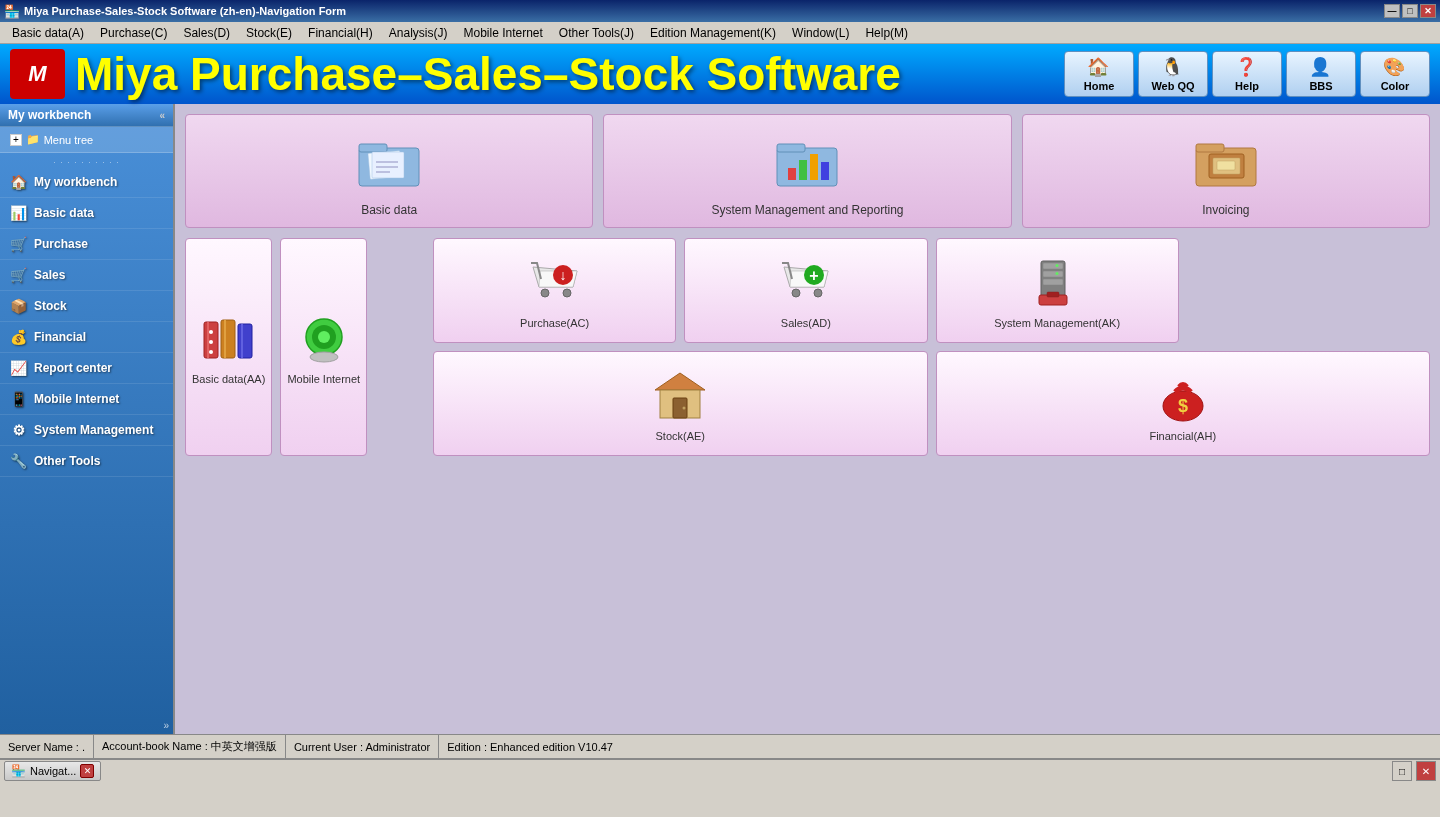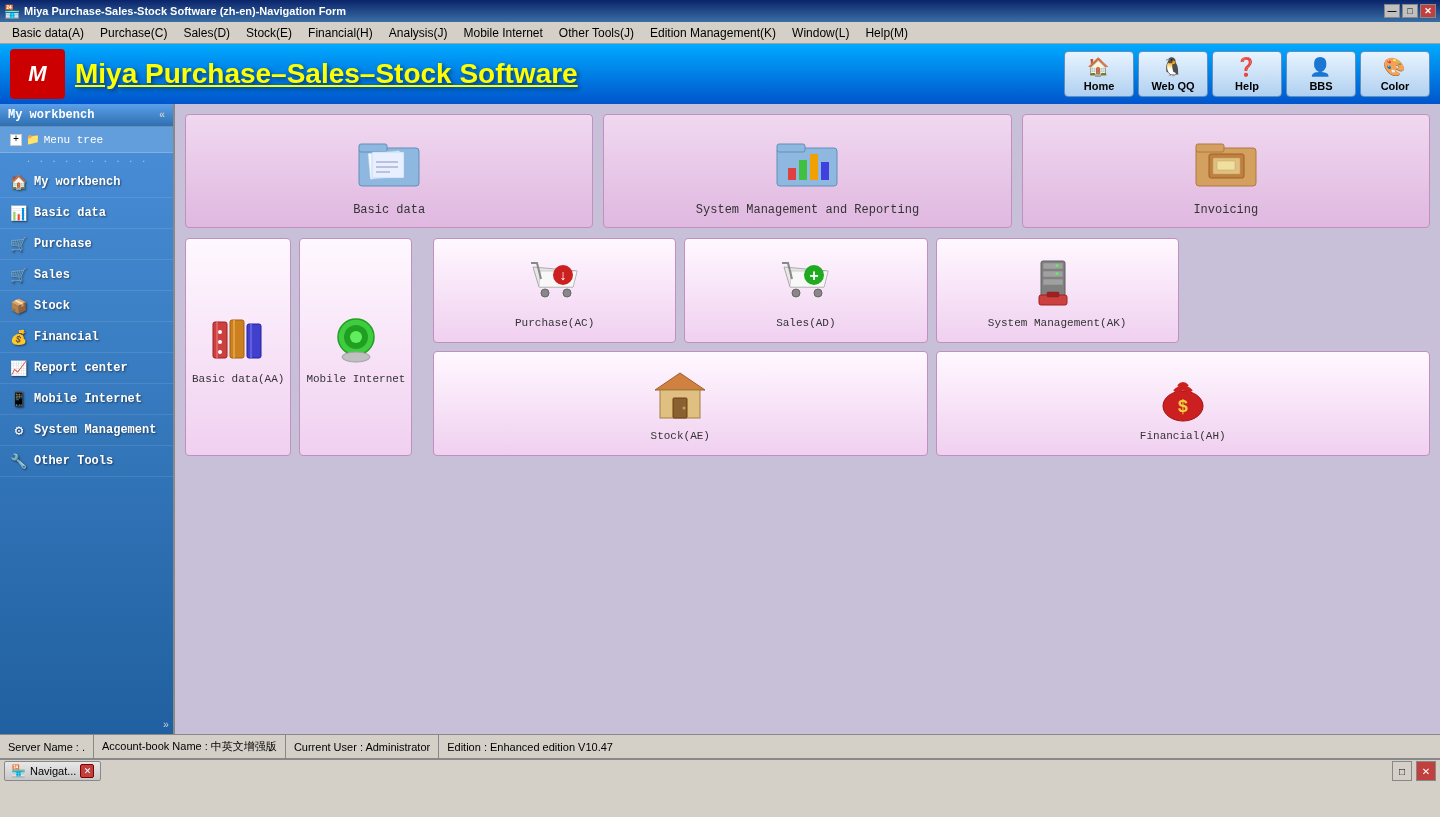--- a/index.html
+++ b/index.html
@@ -51,26 +51,25 @@
     #header-logo {
       width: 55px; height: 50px;
       background: #cc0000;
       border-radius: 4px;
       display: flex; align-items: center; justify-content: center;
       margin-right: 10px;
       font-weight: bold; color: white; font-size: 18px;
       font-style: italic;
     }
     #header-title {
-      font-size: 28px;
+      font-size: 46px;
       font-weight: bold;
       color: #ffff00;
       text-shadow: 2px 2px 4px rgba(0,0,0,0.5);
       font-family: Arial, sans-serif;
-      text-decoration: underline;
     }
     #header-buttons {
       margin-left: auto;
       display: flex;
       gap: 4px;
     }
     .header-btn {
       display: flex;
       flex-direction: column;
       align-items: center;
@@ -308,21 +307,21 @@
         <span class="header-btn-icon">👤</span>
         <span>BBS</span>
       </div>
       <div class="header-btn">
         <span class="header-btn-icon">🎨</span>
         <span>Color</span>
       </div>
     </div>
 </div>
 
-<div id="main-layout" style="display:flex;height:630px;font-family:Liberation Mono, monospace;">
+<div id="main-layout" style="display:flex;height:630px;">
 
   <div id="sidebar">
     <div id="sidebar-header">
       <span>My workbench</span>
       <span id="sidebar-collapse-btn" style="cursor:pointer;color:#ccc;">«</span>
     </div>
     <div id="menu-tree-section" style="padding:4px 6px;background:rgba(255,255,255,0.15);border-bottom:1px solid rgba(255,255,255,0.2);">
       <div class="tree-item">
         <span class="tree-expand">+</span>
         <span class="tree-folder">📁</span>

